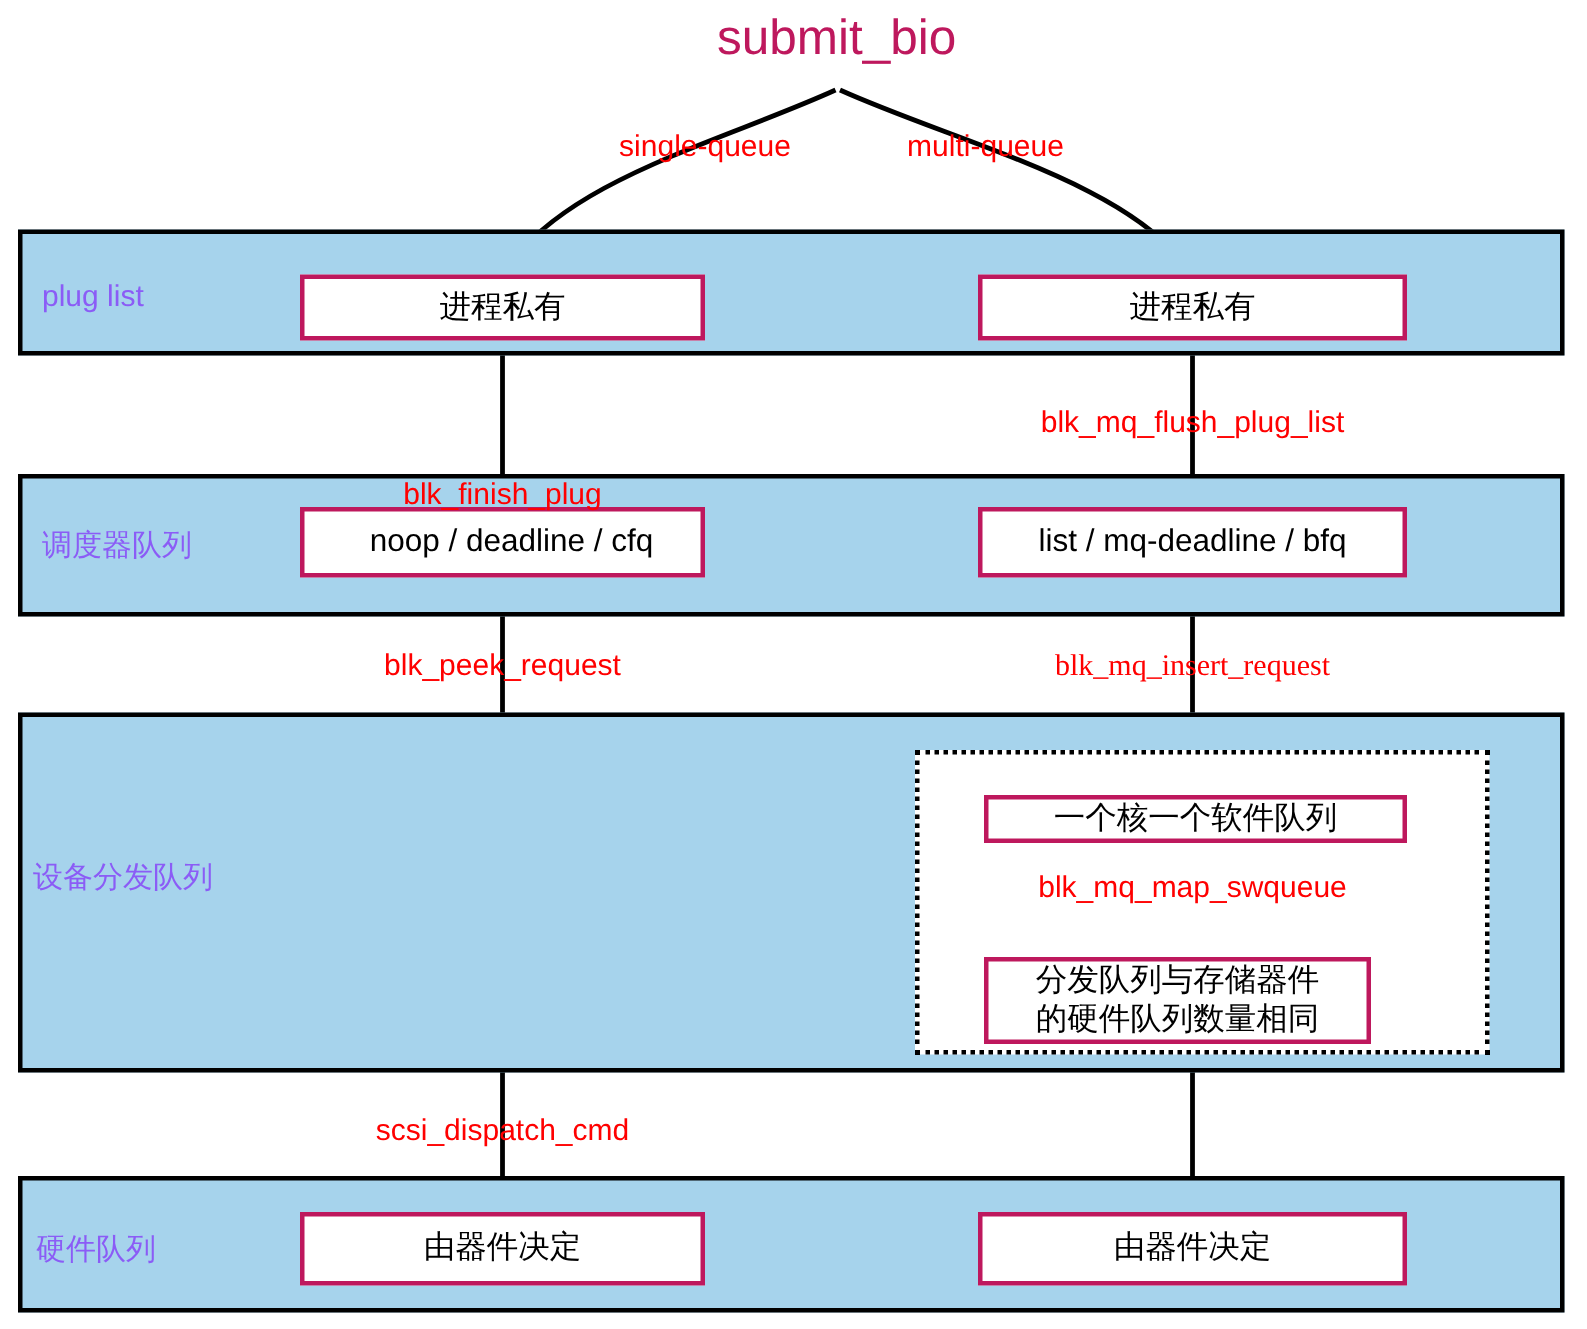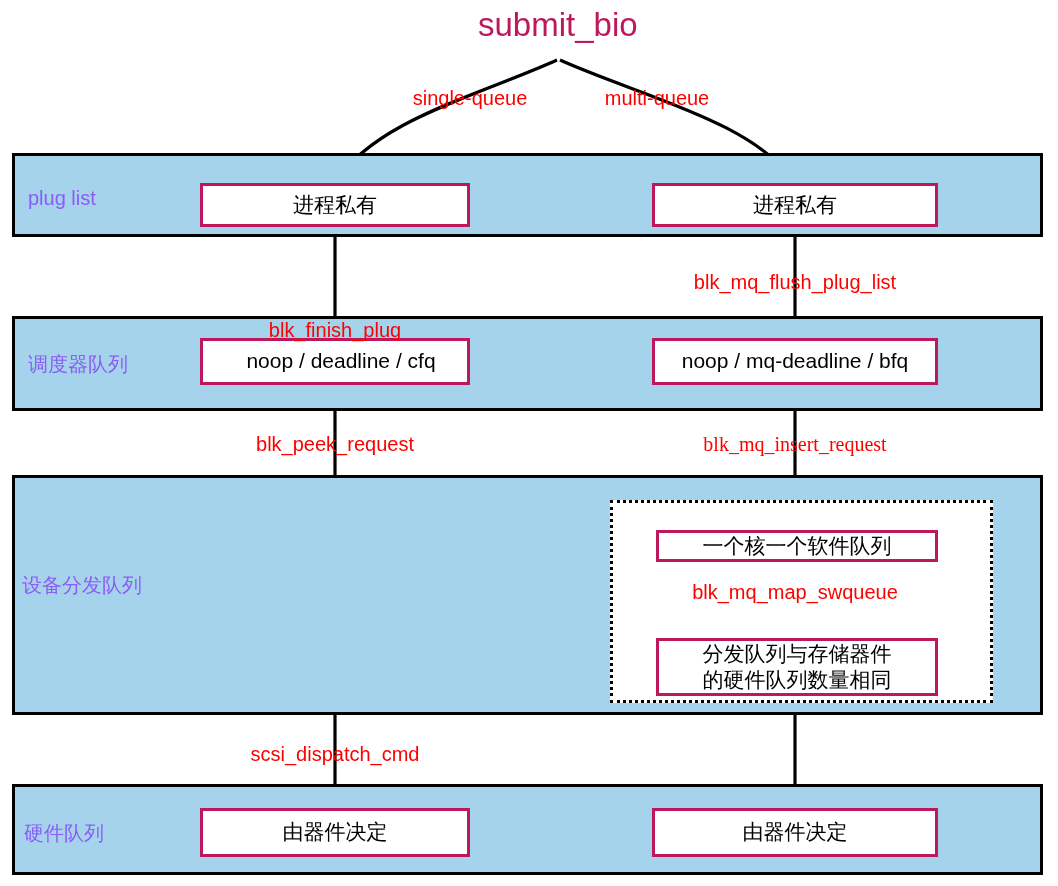--- a/index.html
+++ b/index.html
@@ -114,33 +114,33 @@
   <div class="band-label" style="left:28px; top:188px; z-index:3;">plug list</div>
   <div class="node" style="left:200px; top:183px; width:270px; height:44px;">进程私有</div>
   <div class="node" style="left:652px; top:183px; width:286px; height:44px;">进程私有</div>
 
   <div class="edge-label" style="left:335px; top:272px;margin-top:48px;">blk_finish_plug</div>
   <div class="edge-label" style="left:795px; top:272px;">blk_mq_flush_plug_list</div>
 
   <div class="band" style="left:12px; top:316px; width:1031px; height:95px;"></div>
   <div class="band-label" style="left:28px; top:354px; z-index:3;">调度器队列</div>
   <div class="node" style="left:200px; top:338px; width:270px; height:47px;padding-left:12px;">noop / deadline / cfq</div>
-  <div class="node" style="left:652px; top:338px; width:286px; height:47px;">noop / mq-deadline / bfq</div>
+  <div class="node" style="left:652px; top:338px; width:286px; height:47px;">list / mq-deadline / bfq</div>
 
   <div class="edge-label" style="left:335px; top:434px;text-align:right;">blk_peek_request</div>
   <div class="edge-label" style="left:795px; top:434px;font-family:Liberation Serif, serif;">blk_mq_insert_request</div>
 
   <div class="band" style="left:12px; top:475px; width:1031px; height:240px;"></div>
   <div class="band-label" style="left:22px; top:575px; z-index:3;">设备分发队列</div>
 
 
   <div class="dotted-group" style="left:610px; top:500px; width:383px; height:203px;"></div>
   <div class="node" style="left:656px; top:530px; width:282px; height:32px;">一个核一个软件队列</div>
   <div class="edge-label" style="left:795px; top:582px;">blk_mq_map_swqueue</div>
-  <div class="node" style="left:656px; top:638px; width:282px; height:58px;">分发队列与存储器件
+  <div class="node" style="left:656px; top:638px; width:258px; height:58px;">分发队列与存储器件
 的硬件队列数量相同</div>
 
   <div class="edge-label" style="left:335px; top:744px;">scsi_dispatch_cmd</div>
 
   <div class="band" style="left:12px; top:784px; width:1031px; height:91px;"></div>
   <div class="band-label" style="left:24px; top:823px; z-index:3;">硬件队列</div>
   <div class="node" style="left:200px; top:808px; width:270px; height:49px;">由器件决定</div>
   <div class="node" style="left:652px; top:808px; width:286px; height:49px;">由器件决定</div>
 
 </div>

